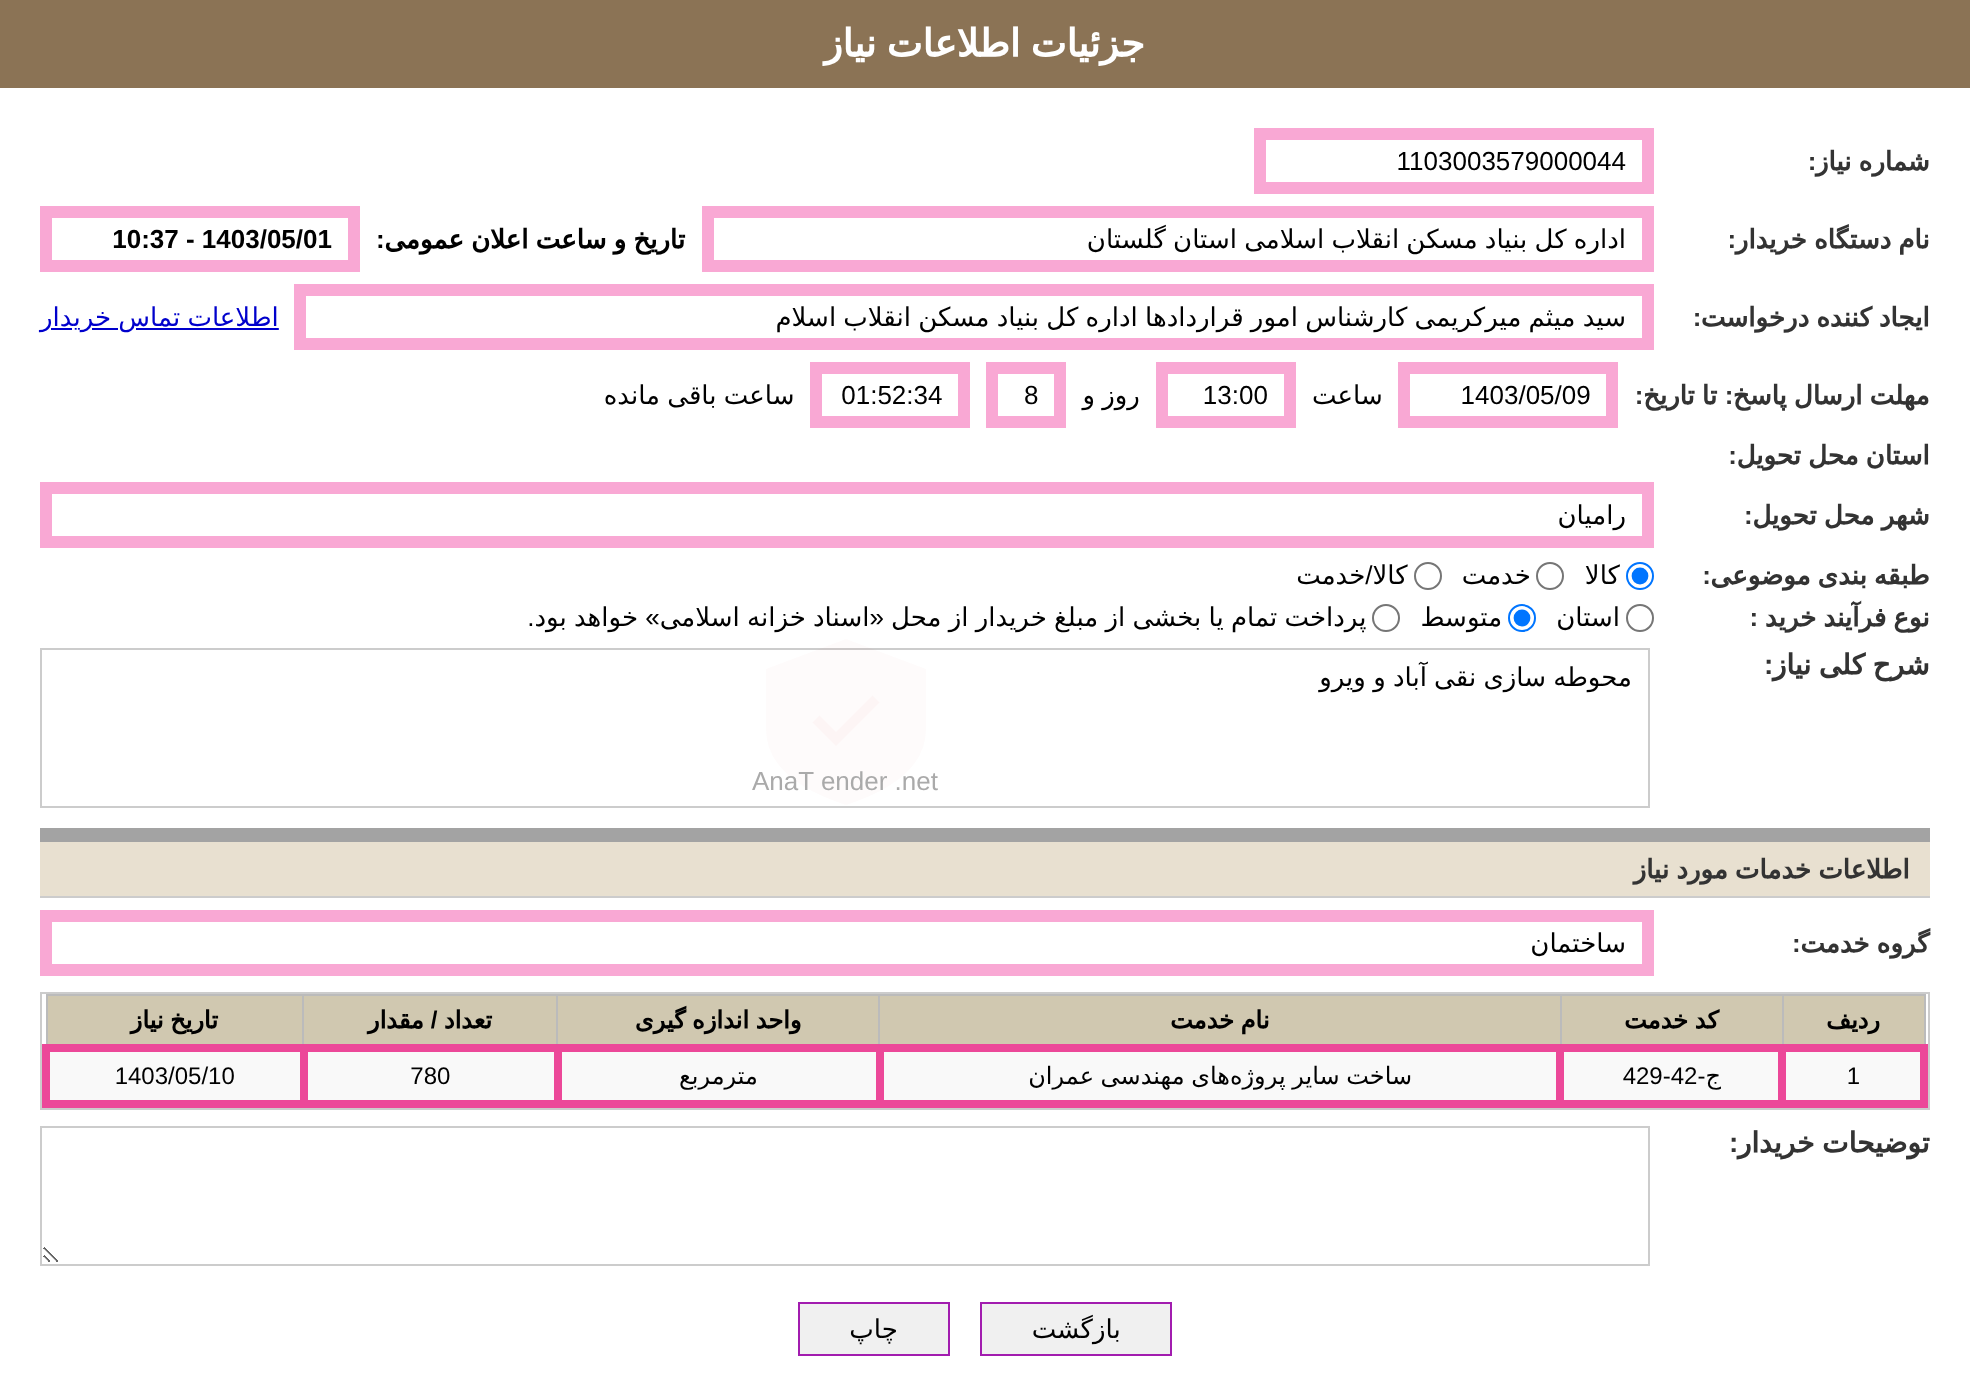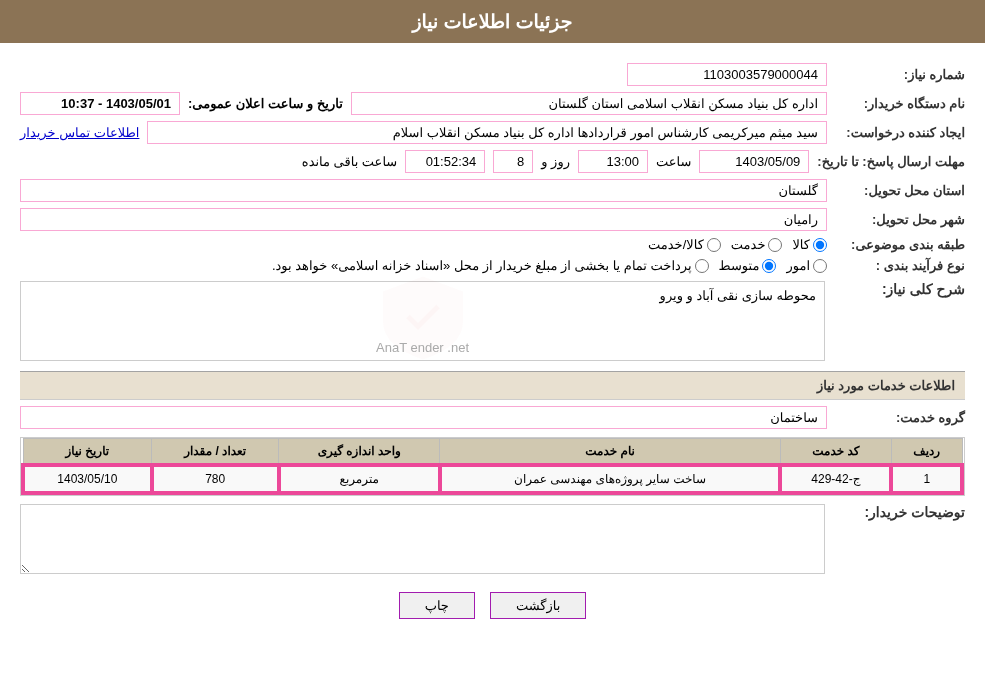--- a/index.html
+++ b/index.html
@@ -33,37 +33,37 @@
       gap: 8px;
     }
     .label {
       color: #333;
       font-weight: bold;
       white-space: nowrap;
       min-width: 130px;
       text-align: right;
     }
     .value-box {
-      border: 1px solid #f9a8d4;
+      border: 6px solid #f9a8d4;
       background: #fff;
       padding: 3px 8px;
       min-height: 22px;
       min-width: 80px;
       display: inline-block;
     }
     .value-box-wide {
       flex: 1;
     }
     .section-title {
       background: #e8e0d0;
       color: #333;
       font-weight: bold;
       padding: 6px 10px;
       margin: 10px 0 6px 0;
-      border-top: 1px solid #a3a3a3;
+      border-top: 7px solid #a3a3a3;
       border-bottom: 1px solid #ccc;
     }
     .link-blue {
       color: #0000cc;
       text-decoration: underline;
       cursor: pointer;
     }
     .radio-group {
       display: flex;
       gap: 10px;
@@ -178,21 +178,20 @@
       <span>ساعت</span>
       <span class="value-box" style="min-width:70px;">13:00</span>
       <span>روز و</span>
       <span class="value-box" style="min-width:40px;">8</span>
       <span class="value-box" style="min-width:80px;">01:52:34</span>
       <span>ساعت باقی مانده</span>
     </div>
 
     <div class="info-row">
       <span class="label">استان محل تحویل:</span>
-      <span class="value-box value-box-wide">گلستان</span>
     </div>
 
     <div class="info-row">
       <span class="label">شهر محل تحویل:</span>
       <span class="value-box value-box-wide">رامیان</span>
     </div>
 
     <div class="info-row">
       <span class="label">طبقه بندی موضوعی:</span>
       <div class="radio-group">
@@ -205,25 +204,25 @@
           <span>خدمت</span>
         </div>
         <div class="radio-item">
           <input type="radio" name="category" class="radio-input" style="">
           <span>کالا/خدمت</span>
         </div>
       </div>
     </div>
 
     <div class="info-row">
-      <span class="label">نوع فرآیند بندی :</span>
+      <span class="label">نوع فرآیند خرید :</span>
       <div class="radio-group">
         <div class="radio-item">
           <input type="radio" name="purchase_type" class="radio-input" style="">
-          <span>امور</span>
+          <span>استان</span>
         </div>
         <div class="radio-item">
           <input type="radio" name="purchase_type" class="radio-input" checked="" style="">
           <span>متوسط</span>
         </div>
         <div class="radio-item">
           <input type="radio" name="purchase_type" class="radio-input" style="">
           <span>پرداخت تمام یا بخشی از مبلغ خریدار از محل «اسناد خزانه اسلامی» خواهد بود.</span>
         </div>
       </div>

